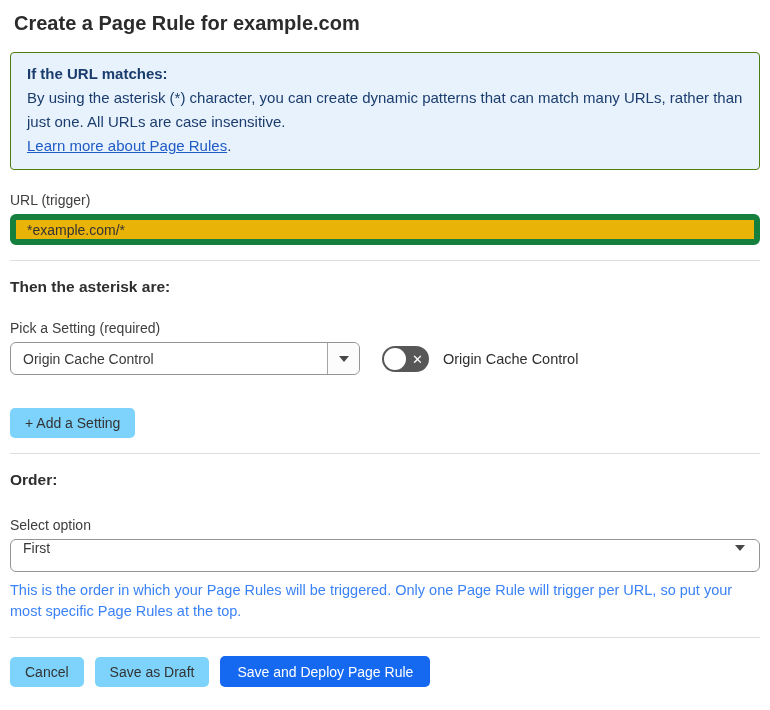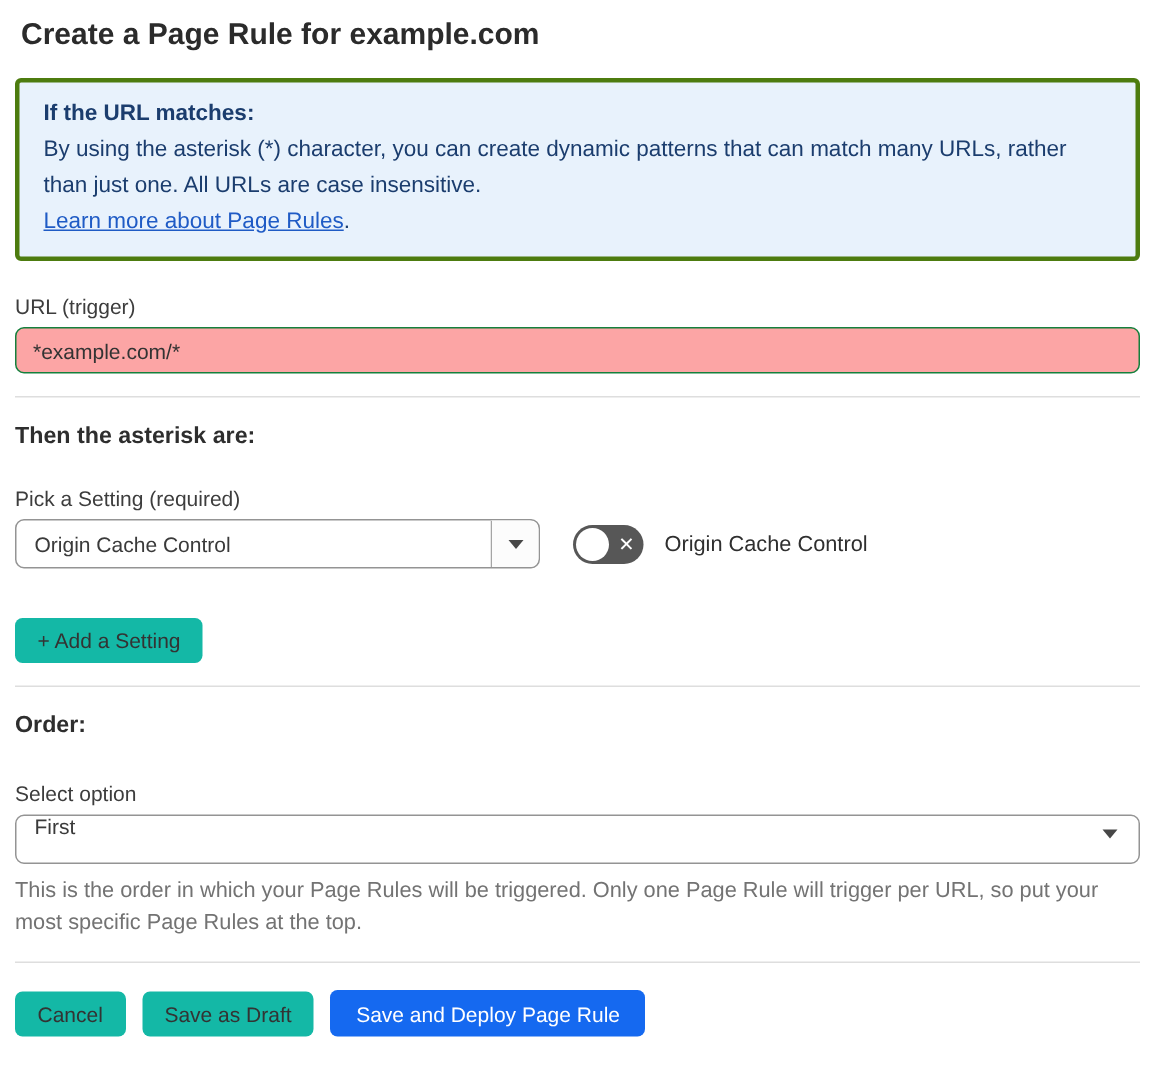--- a/index.html
+++ b/index.html
@@ -12,38 +12,38 @@
   }
   .container { padding: 6px 10px 14px 10px; }
 
   h1.page-title {
     font-size: 20px; line-height: 26px; font-weight: 700;
     color: #2b2b2b; margin: 4px 0 16px 4px;
   }
 
   .info-box {
     background: #e8f2fc;
-    border: 3px solid #4d7c0f;
+    border: 1px solid #4d7c0f;
     border-radius: 4px;
     padding: 9px 16px 11px 16px;
     color: #1b3d6e;
     font-size: 15px; line-height: 24px;
     margin-bottom: 22px;
   }
   .info-heading { font-weight: 700; }
   .info-link { color: #1f5bc5; text-decoration: underline; cursor: pointer; margin-top: 32px; }
 
   .field-label { display: block; font-size: 14px; color: #3d3d3d; margin-bottom: 6px; }
 
   .text-input {
     width: 100%; height: 31px;
-    border: 1px solid #15803d; border-radius: 6px;
+    border: 6px solid #15803d; border-radius: 6px;
     padding: 0 11px; font-size: 14px; color: #333;
     font-family: "Liberation Sans", sans-serif;
-    background: #fca5a5; outline: none;
+    background: #eab308; outline: none;
   }
   .helper { font-size: 13.5px; color: #4f4f4f; margin-top: 7px; line-height: 19px; }
 
   hr.divider { border: none; border-top: 1px solid #dedede; margin: 15px 0; }
 
   h2.section-heading { font-size: 15.5px; font-weight: 700; color: #2e2e2e; margin: 14px 0 0 0; line-height: 22px; }
 
   .picker-label { margin-top: 22px; }
 
   .setting-row { display: flex; align-items: center; margin-top: 0; }
@@ -80,29 +80,29 @@
   }
   .toggle-x {
     position: absolute; right: 6px; top: 50%;
     transform: translateY(-50%);
     color: #ffffff; font-size: 13px; line-height: 13px; font-weight: 400;
   }
   .toggle-label { margin-left: 14px; font-size: 14.5px; color: #2f2f2f; }
 
   button { font-family: "Liberation Sans", sans-serif; cursor: pointer; border: none; }
   .gray-btn {
-    background: #14b8a6; color: #333333;
+    background: #7dd3fc; color: #333333;
     border-radius: 5px; font-size: 14px;
     height: 30px; padding: 0 15px;
   }
   .add-setting { margin-top: 33px; height: 30px; }
 
   .order-label { margin-top: 26px; }
-  .select-box.full { width: 100%; padding: 0 14px 16px 12px; align-items: flex-end; }
-  .order-helper { font-size: 14.5px; color: #737373; line-height: 21px; margin-top: 8px; }
+  .select-box.full { width: 100%; padding: 0 14px 16px 12px; }
+  .order-helper { font-size: 14.5px; color: #3b82f6; line-height: 21px; margin-top: 8px; }
 
   .actions { display: flex; align-items: center; gap: 11px; margin-top: 18px; }
   .blue-btn {
     background: #1569f0; color: #ffffff;
     border-radius: 5px; font-size: 14px;
     height: 31px; padding: 0 17px;
   }
 </style>
 </head>
 <body>

